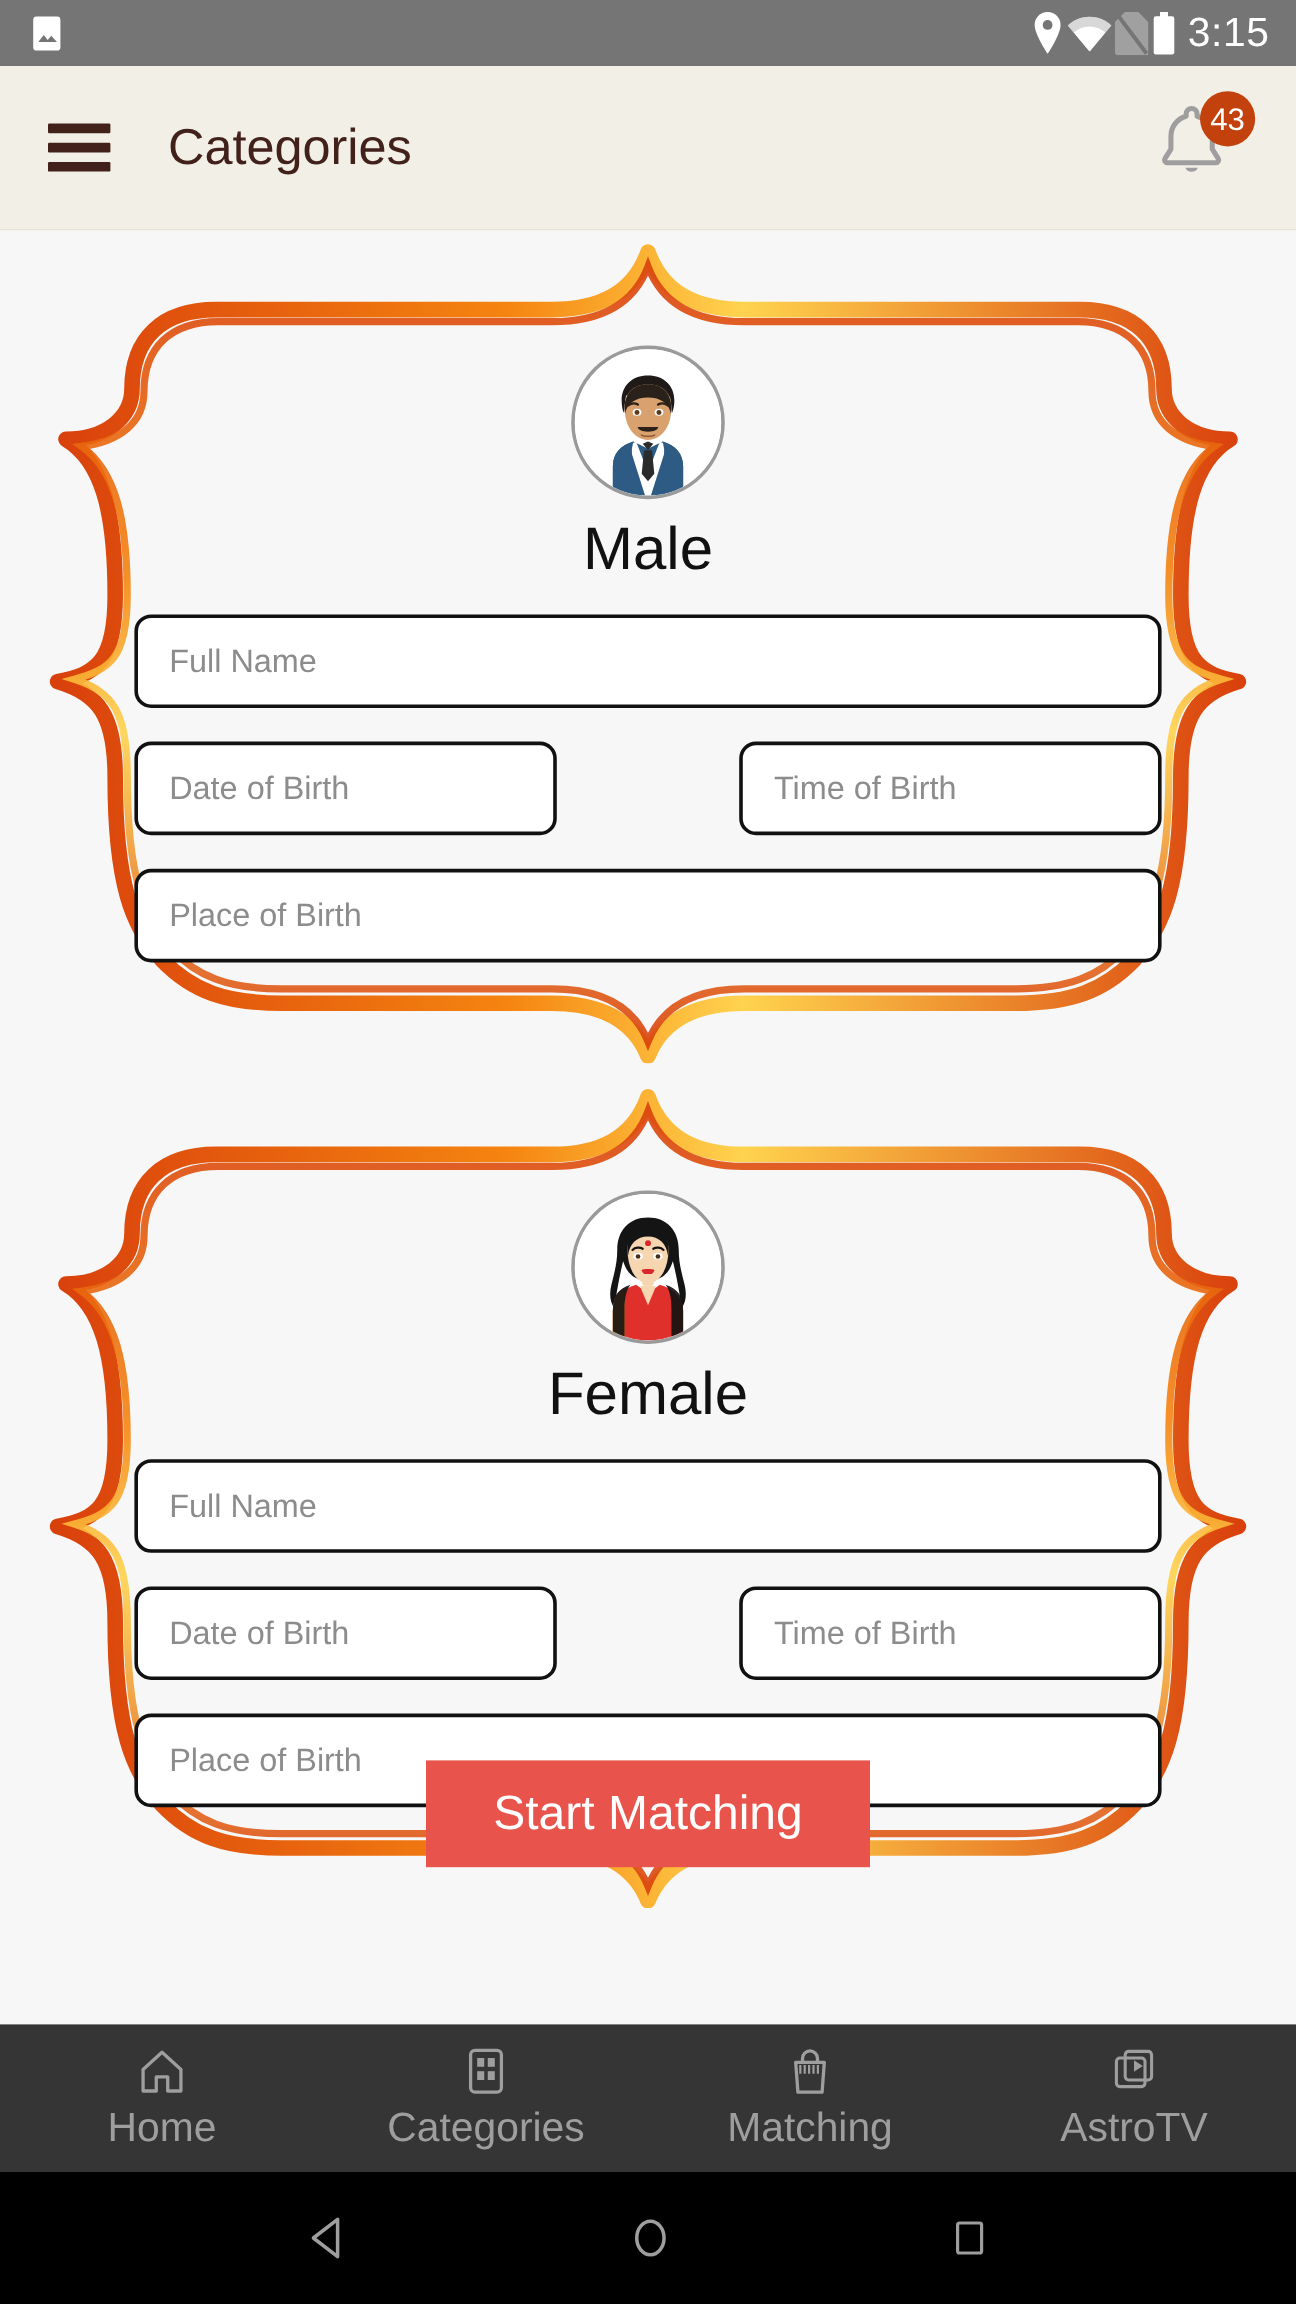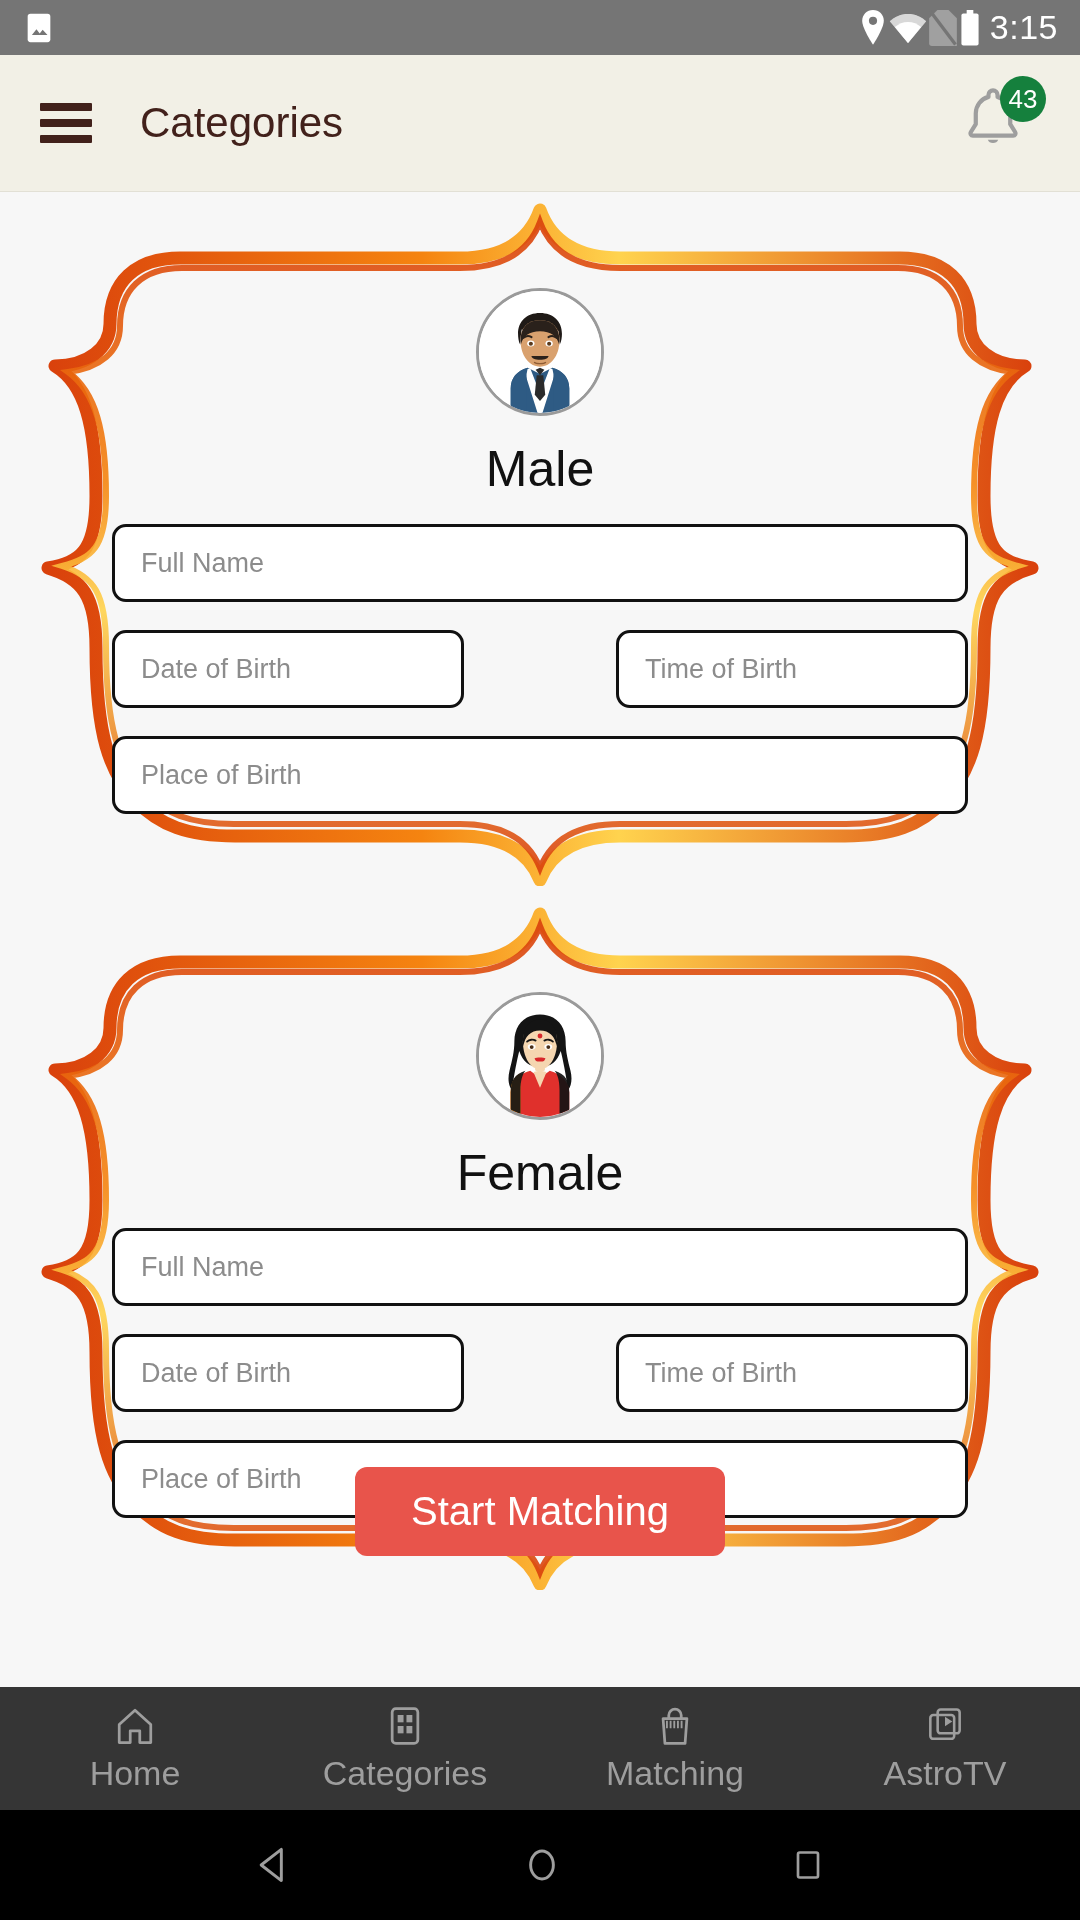--- a/index.html
+++ b/index.html
@@ -27,21 +27,21 @@
     background:#F2F0E6; display:flex; align-items:center; padding:0 40px;
     border-bottom:1px solid #E2E0D5;
   }
   .hamburger { width:52px; height:40px; display:flex; flex-direction:column;
     justify-content:space-between; cursor:pointer; }
   .hamburger i { display:block; height:8px; background:#42211B; border-radius:1px; }
   .appbar-title { font-size:42px; color:#42211B; margin-left:48px; flex:1; }
   .bell-wrap { position:relative; width:86px; height:86px; }
   .badge {
     position:absolute; top:-4px; right:-6px; min-width:46px; height:46px;
-    background:#15803d; border-radius:50%; color:#fff; font-size:26px;
+    background:#c2410c; border-radius:50%; color:#fff; font-size:26px;
     display:flex; align-items:center; justify-content:center; padding:0 6px;
   }
 
   
   .content {
     position:absolute; top:192px; left:0; width:1080px; height:1399px;
     background:#F7F7F7; overflow:hidden;
   }
 
   
@@ -50,40 +50,40 @@
   .card-inner {
     position:relative; padding:62px 72px 40px;
   }
 
   .avatar {
     width:128px; height:128px; border-radius:50%; margin:0 auto;
     border:3px solid #9A9A9A; background:#fff; overflow:hidden;
     display:block;
   }
   .gender-label {
-    text-align:center; font-size:50px; color:#111; margin:24px 0 26px;
+    text-align:center; font-size:50px; color:#111; margin:12px 0 26px;
     font-weight:400;
   }
 
   .field {
     width:100%; height:78px; border:3px solid #111; border-radius:14px;
     background:#fff; display:flex; align-items:center; padding:0 26px;
     font-size:27px; color:#8C8C8C; margin-bottom:28px;
   }
   .row2 { display:flex; gap:0; justify-content:space-between; }
   .row2 .field { width:352px; }
 
   
   .cta-wrap {
     position:absolute; top:1467px; left:0; width:1080px;
     display:flex; justify-content:center;
   }
   .cta {
     background:#E8544B; color:#fff; font-size:40px;
-    padding:22px 56px; border-radius:12px; border:none; cursor:pointer;
+    padding:22px 56px; border-radius:0; border:none; cursor:pointer;
     font-family:"Liberation Sans", sans-serif;
   }
 
   
   .bottomnav {
     position:absolute; top:1687px; left:0; width:1080px; height:123px;
     background:#353535; display:flex; align-items:center;
   }
   .navitem {
     flex:1; display:flex; flex-direction:column; align-items:center;

